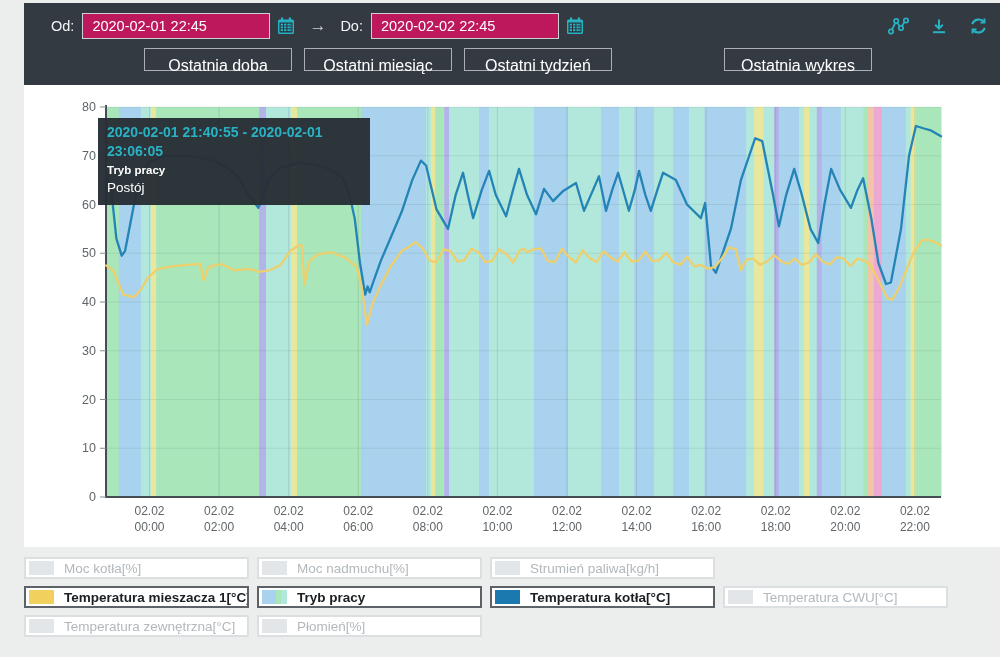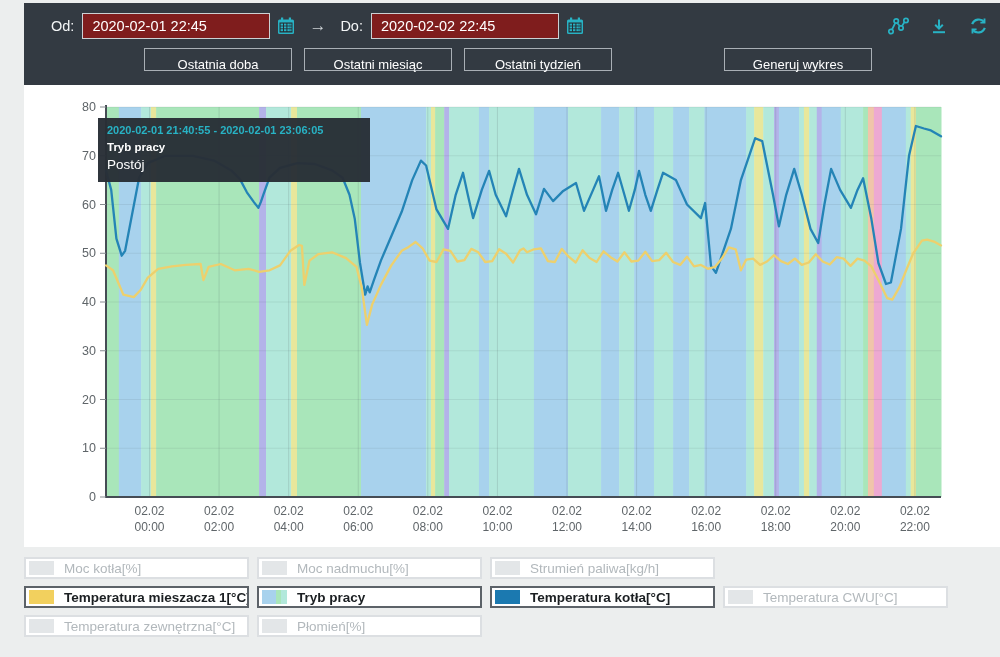--- a/index.html
+++ b/index.html
@@ -2,36 +2,36 @@
 <html><head>
 <meta charset="utf-8">
 <style>
   html,body{margin:0;padding:0}
   body{width:1000px;height:657px;background:#eceeee;font-family:"Liberation Sans",sans-serif;overflow:hidden}
   .page{margin:3px 24px 0;width:984px}
   
   .topbar{background:#333a42;height:82px}
   .row1{display:flex;align-items:center;padding:10px 20px 0 27px}
   .dt-label{color:#f3f5f6;font-size:14.5px;margin-right:8px}
-  .dt-input{width:168px;height:24px;background:#7f1d1d;border:1px solid #ccd1d4;color:#fff;
+  .dt-input{width:168px;height:24px;background:#be185d;border:1px solid #ccd1d4;color:#fff;
             font-size:14.5px;padding:0 9px;font-family:"Liberation Sans",sans-serif}
   .calbtn{margin-left:7px;display:inline-flex;cursor:pointer}
   .arrow{color:#cdd2d5;font-size:17px;margin:0 14px}
   .hicons{margin-left:auto;display:flex;align-items:center;gap:21px}
   .hicon{display:inline-flex;cursor:pointer}
   .row2{display:flex;margin-top:9px;padding-left:120px;gap:12px}
   .qbtn{width:148px;height:23px;background:transparent;border:1px solid #a9afb5;color:#fff;
-        font-size:13px;font-family:"Liberation Sans",sans-serif;cursor:pointer;padding:8px}
+        font-size:16px;font-family:"Liberation Sans",sans-serif;cursor:pointer;padding:8px}
   .qbtn.generate{margin-left:100px}
   
   .chartwrap{position:relative;height:462px;background:#fff}
   .chartwrap svg{position:absolute;left:0;top:0}
   .tooltip{position:absolute;left:74px;top:33px;width:254px;background:rgba(40,46,54,.97);
            color:#fff;padding:5px 9px 7px;line-height:1.35}
-  .tt-time{color:#28b2c4;font-size:11px;font-weight:700}
+  .tt-time{color:#28b2c4;font-size:14px;font-weight:700}
   .tt-series{font-size:11.5px;font-weight:700;margin-top:2px}
   .tt-value{font-size:13.5px;margin-top:1px}
   
   .legend{margin-top:10px}
   .lrow{display:flex;justify-content:flex-start;gap:8px;margin-bottom:7px}
   .lbtn{display:flex;align-items:center;width:225px;height:22px;box-sizing:border-box;
         background:#fff;border:2px solid #dcdfe2;color:#b2b8bc;font-size:13.5px;
         font-family:"Liberation Sans",sans-serif;gap:10px;padding:0 0 0 3px;cursor:pointer;text-align:left;white-space:nowrap;overflow:hidden}
   .lbtn.active{border-color:#5c6268;color:#1b1f22;font-weight:700}
   .swatch{width:25px;height:14px;background:#e3e6e8;flex:none}
@@ -116,21 +116,21 @@
             <path d="M15.5 1.5 L15.5 5.6 L11.4 5.6" stroke-width="1.9"></path>
             <path d="M3.5 16.5 L3.5 12.4 L7.6 12.4" stroke-width="1.9"></path>
           </svg>
         </span>
       </span>
     </div>
     <div class="row2">
       <button class="qbtn">Ostatnia doba</button>
       <button class="qbtn">Ostatni miesiąc</button>
       <button class="qbtn">Ostatni tydzień</button>
-      <button class="qbtn generate">Generuj wykres</button>
+      <button class="qbtn generate">Ostatnia wykres</button>
     </div>
   </div>
 
   <div class="chartwrap">
     <svg id="chart" width="984" height="462" viewBox="0 0 984 462">
         <rect x="82" y="22" width="13.372916666666669" height="390" fill="#a9e6ba"></rect>
         <rect x="94.87291666666667" y="22" width="22.766666666666666" height="390" fill="#a8d2ed"></rect>
         <rect x="117.13958333333333" y="22" width="10.24166666666666" height="390" fill="#b2e8db"></rect>
         <rect x="126.88125" y="22" width="5.71875" height="390" fill="#e8e79b"></rect>
         <rect x="132.1" y="22" width="103.48333333333335" height="390" fill="#a9e6ba"></rect>

